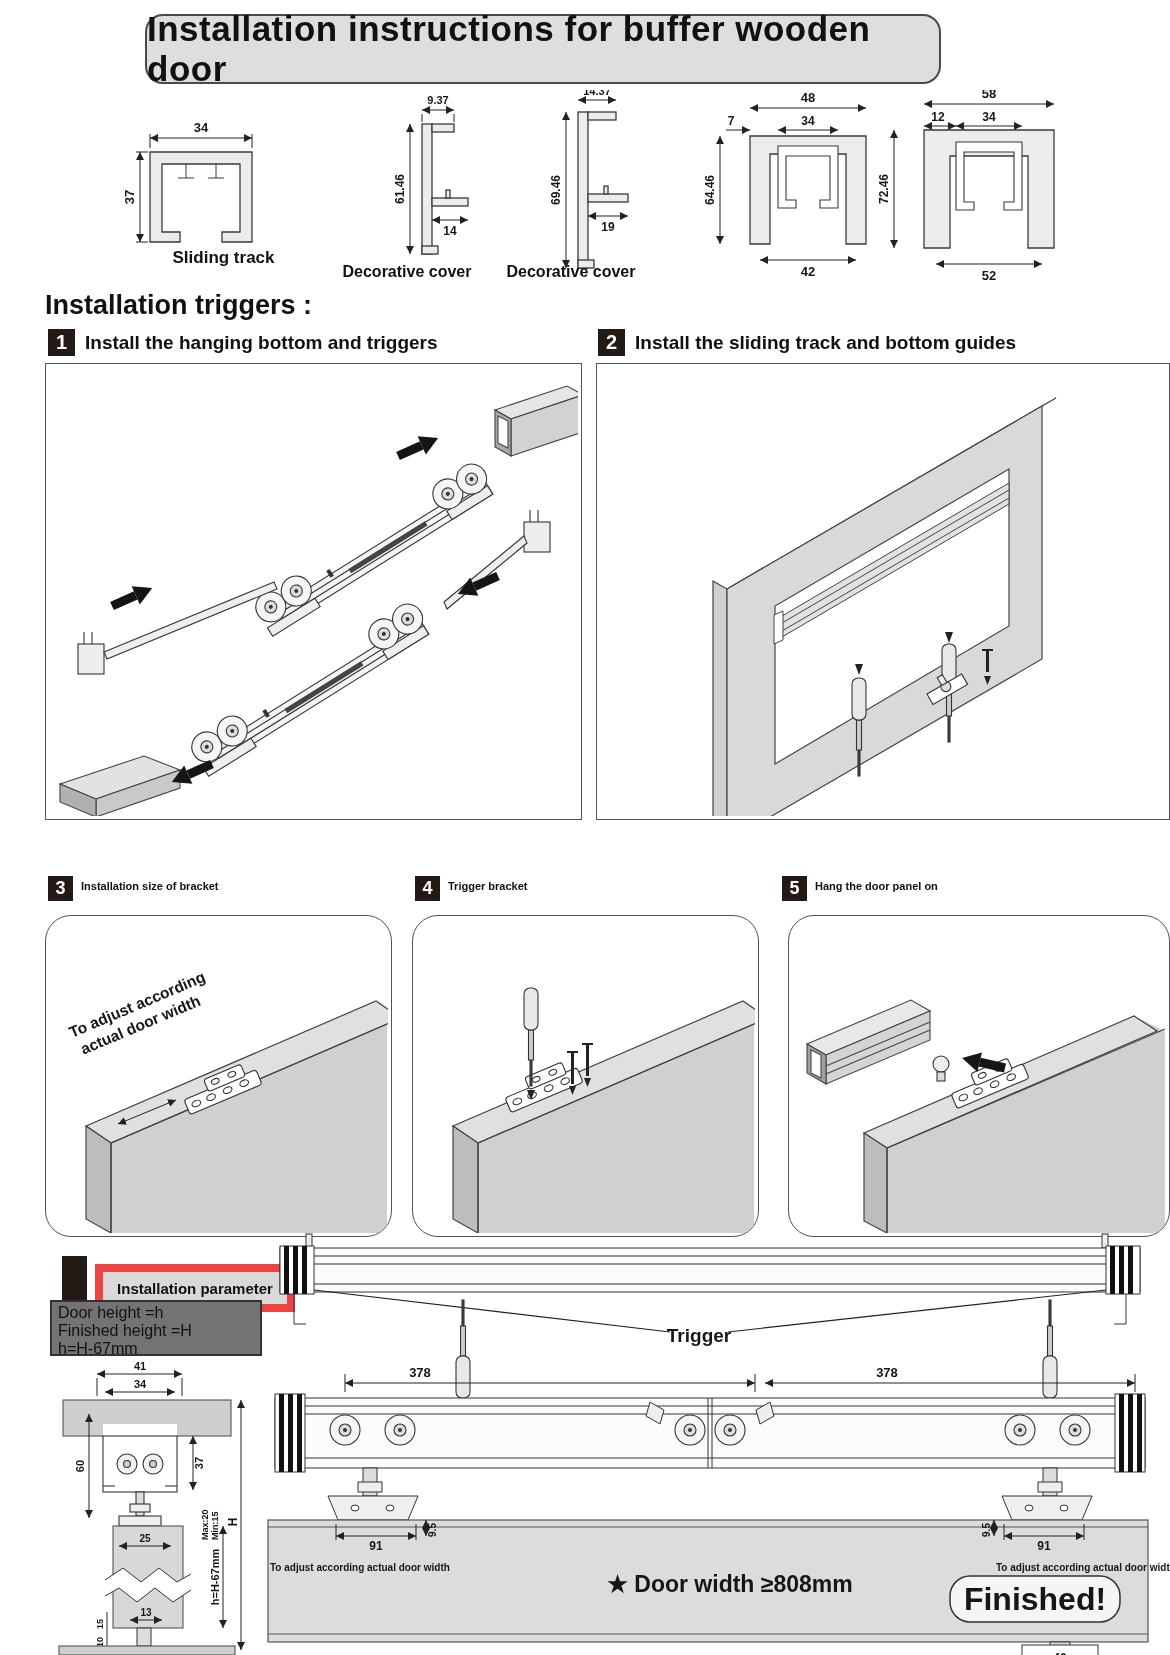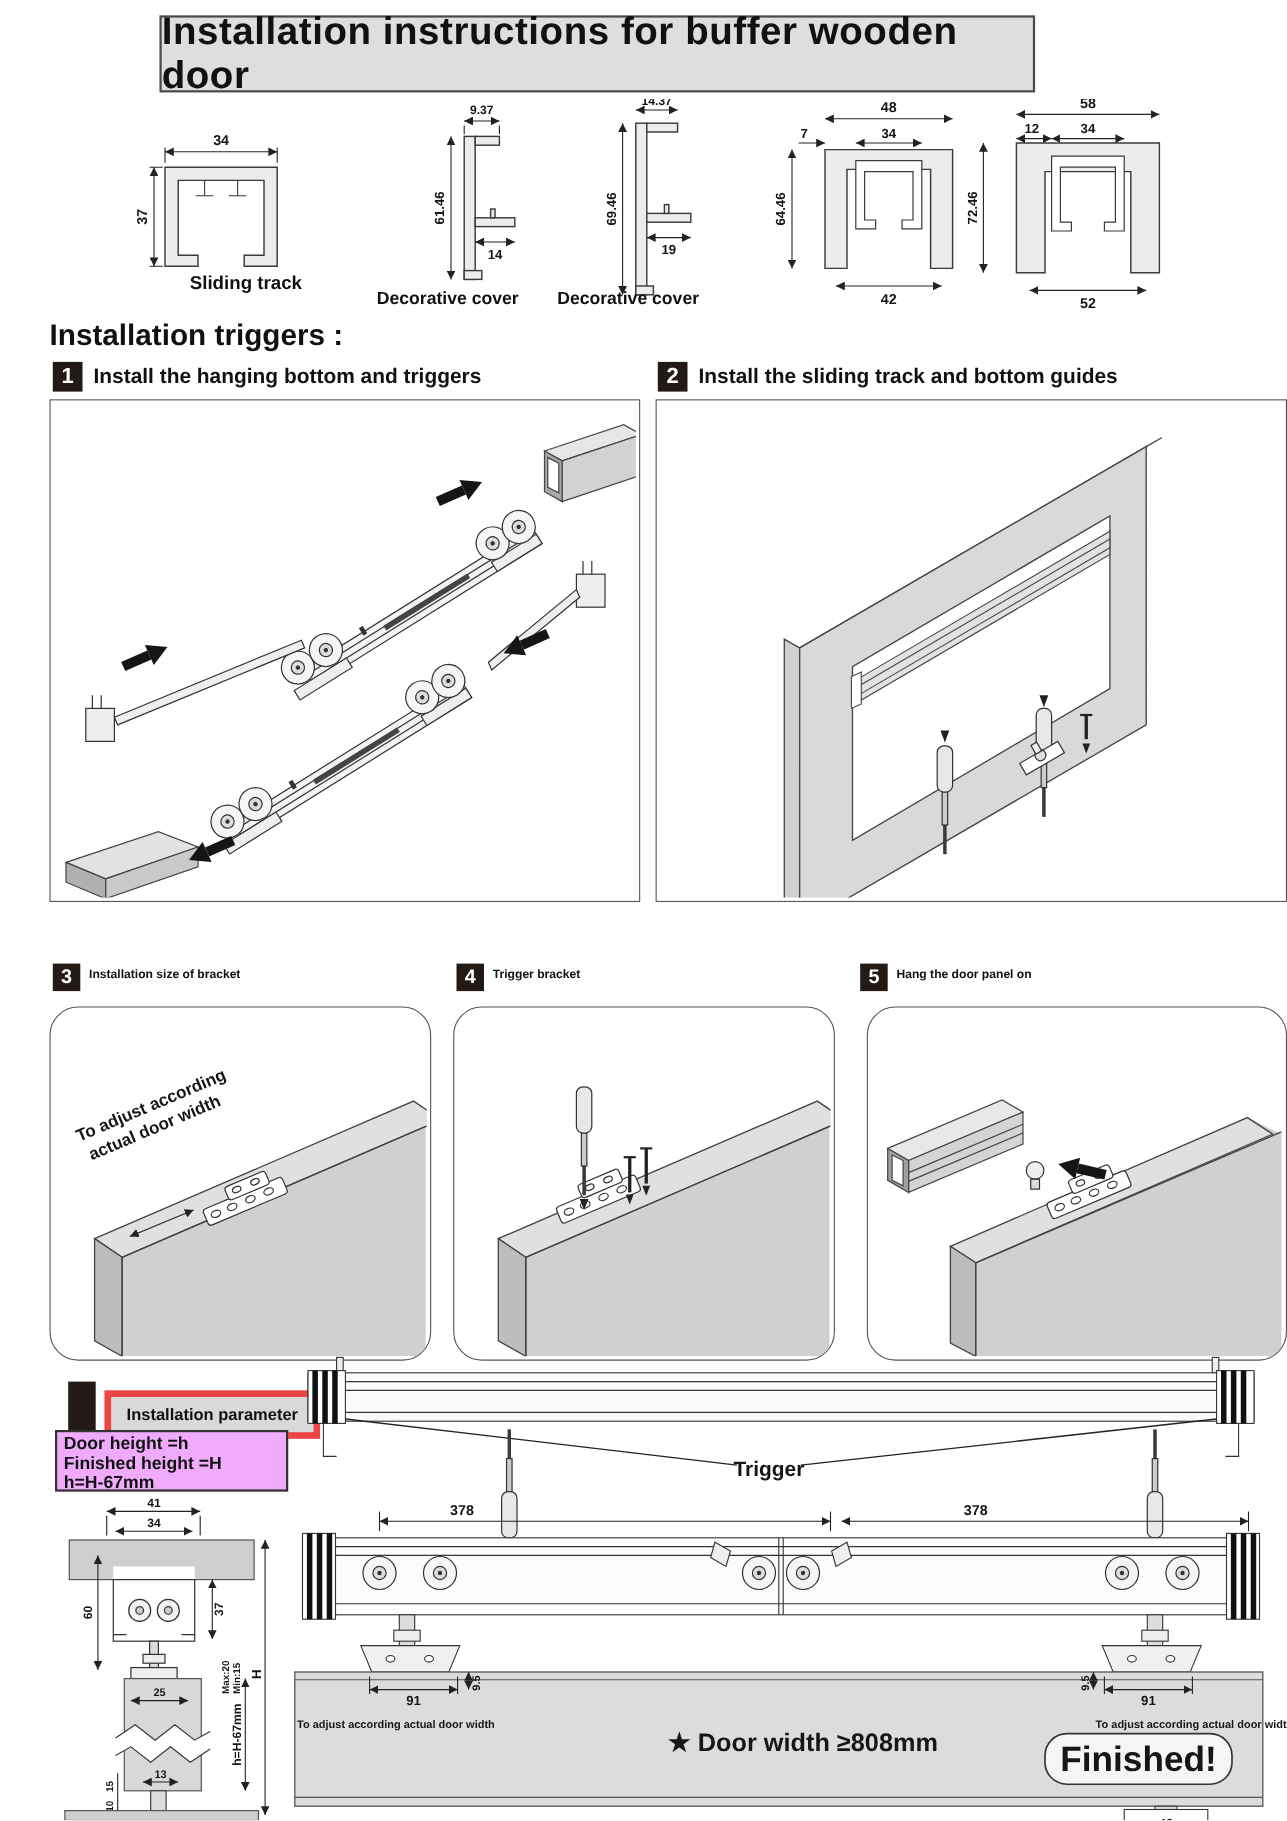--- a/index.html
+++ b/index.html
@@ -1,35 +1,35 @@
 <!DOCTYPE html>
 <html><head>
 <meta charset="utf-8">
 <style>
   html,body{margin:0;padding:0;background:#fff}
   .page{position:relative;width:1170px;height:1655px;background:#fff;overflow:hidden;
         font-family:"Liberation Sans",sans-serif;color:#111}
   .abs{position:absolute}
   .title-box{left:145px;top:14px;width:792px;height:66px;background:#dedede;border:2px solid #4a4a4a;
-        border-radius:0;display:flex;align-items:center;justify-content:center;
+        border-radius:18px;display:flex;align-items:center;justify-content:center;
         font-size:35px;font-weight:bold;letter-spacing:.5px}
   .prof-label{font-weight:bold;font-size:17px;text-align:center}
   .seq-head{left:45px;top:290px;font-size:27px;font-weight:bold}
   .badge{width:27px;height:27px;background:#241a15;color:#fff;font-weight:bold;font-size:20px;
         text-align:center;line-height:27px}
   .badge.sm{width:25px;height:25px;font-size:18px;line-height:25px}
   .step-label{font-weight:bold;font-size:19px;white-space:nowrap}
   .step-label.sm{font-size:11px}
   .stepbox{border:1.5px solid #555;background:#fff}
   .rbox{border:1.5px solid #555;border-radius:26px;background:#fff;overflow:hidden}
   .param-block{left:62px;top:1256px;width:25px;height:62px;background:#241a15}
-  .param-head{left:95px;top:1264px;width:184px;height:32px;background:#d9d9d9;border:6px solid #ef4444;
+  .param-head{left:95px;top:1264px;width:184px;height:32px;background:#d9d9d9;border:8px solid #ef4444;
         display:flex;align-items:center;justify-content:center;font-weight:bold;font-size:15px}
-  .param-box{left:50px;top:1300px;width:212px;height:56px;background:#f0abfc;border:2px solid #333;
-        font-weight:bold;font-size:16px;line-height:18px;padding:2px 0 0 6px;box-sizing:border-box}
+  .param-box{left:50px;top:1300px;width:212px;height:56px;background:#737373;border:2px solid #333;
+        font-weight:normal;font-size:16px;line-height:18px;padding:2px 0 0 6px;box-sizing:border-box}
   svg{position:absolute;overflow:hidden}
   svg text{font-family:"Liberation Sans",sans-serif;font-weight:bold;fill:#161616}
   .d9{font-size:9px}.d10{font-size:10px}.d11{font-size:11px}.d12{font-size:12px}.d13{font-size:13px}
   .d15{font-size:15.5px}.d19{font-size:19px}.d23{font-size:23px}.d32{font-size:32px}
   .dim{stroke:#222;stroke-width:1}
   .otl{stroke:#3a3a3a;stroke-width:1.3;fill:#ececec}
   .thin{stroke:#3a3a3a;stroke-width:1;fill:none}
 </style>
 </head>
 <body>

